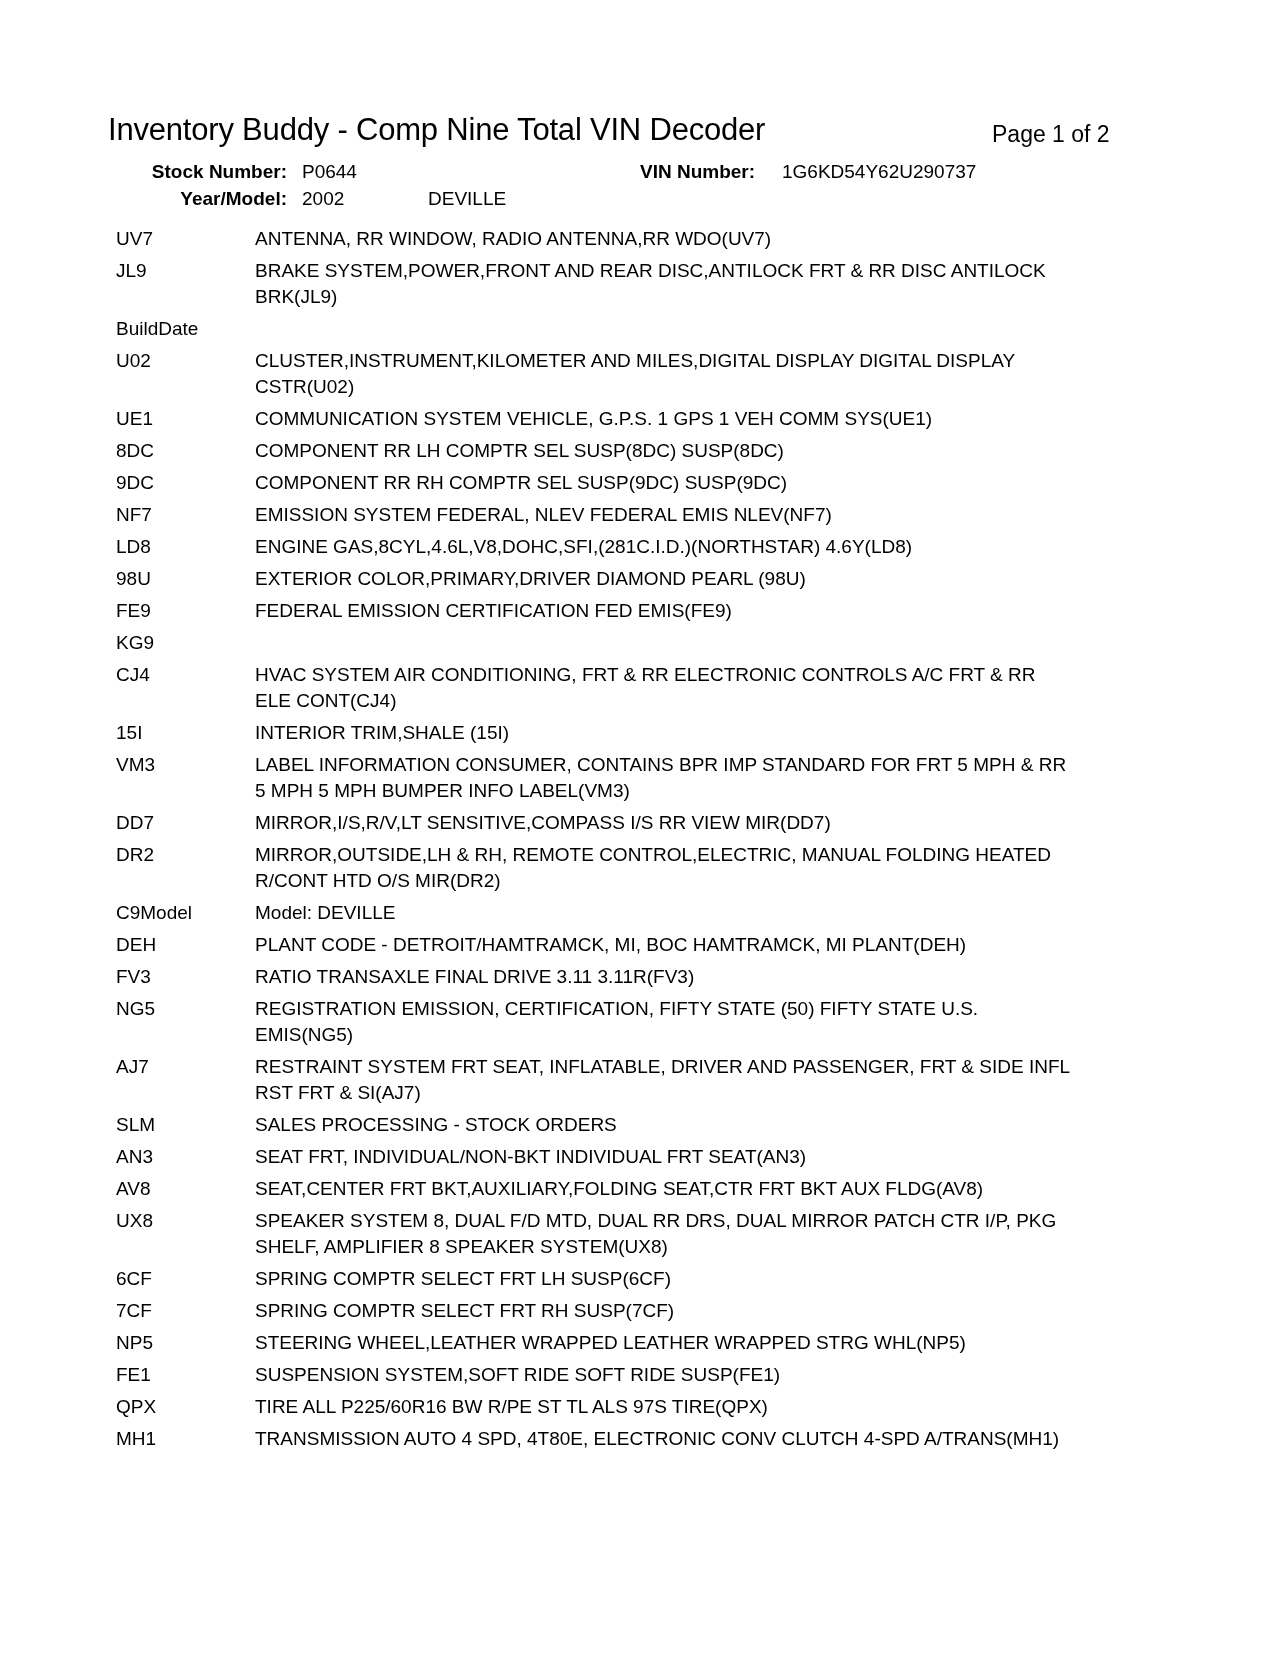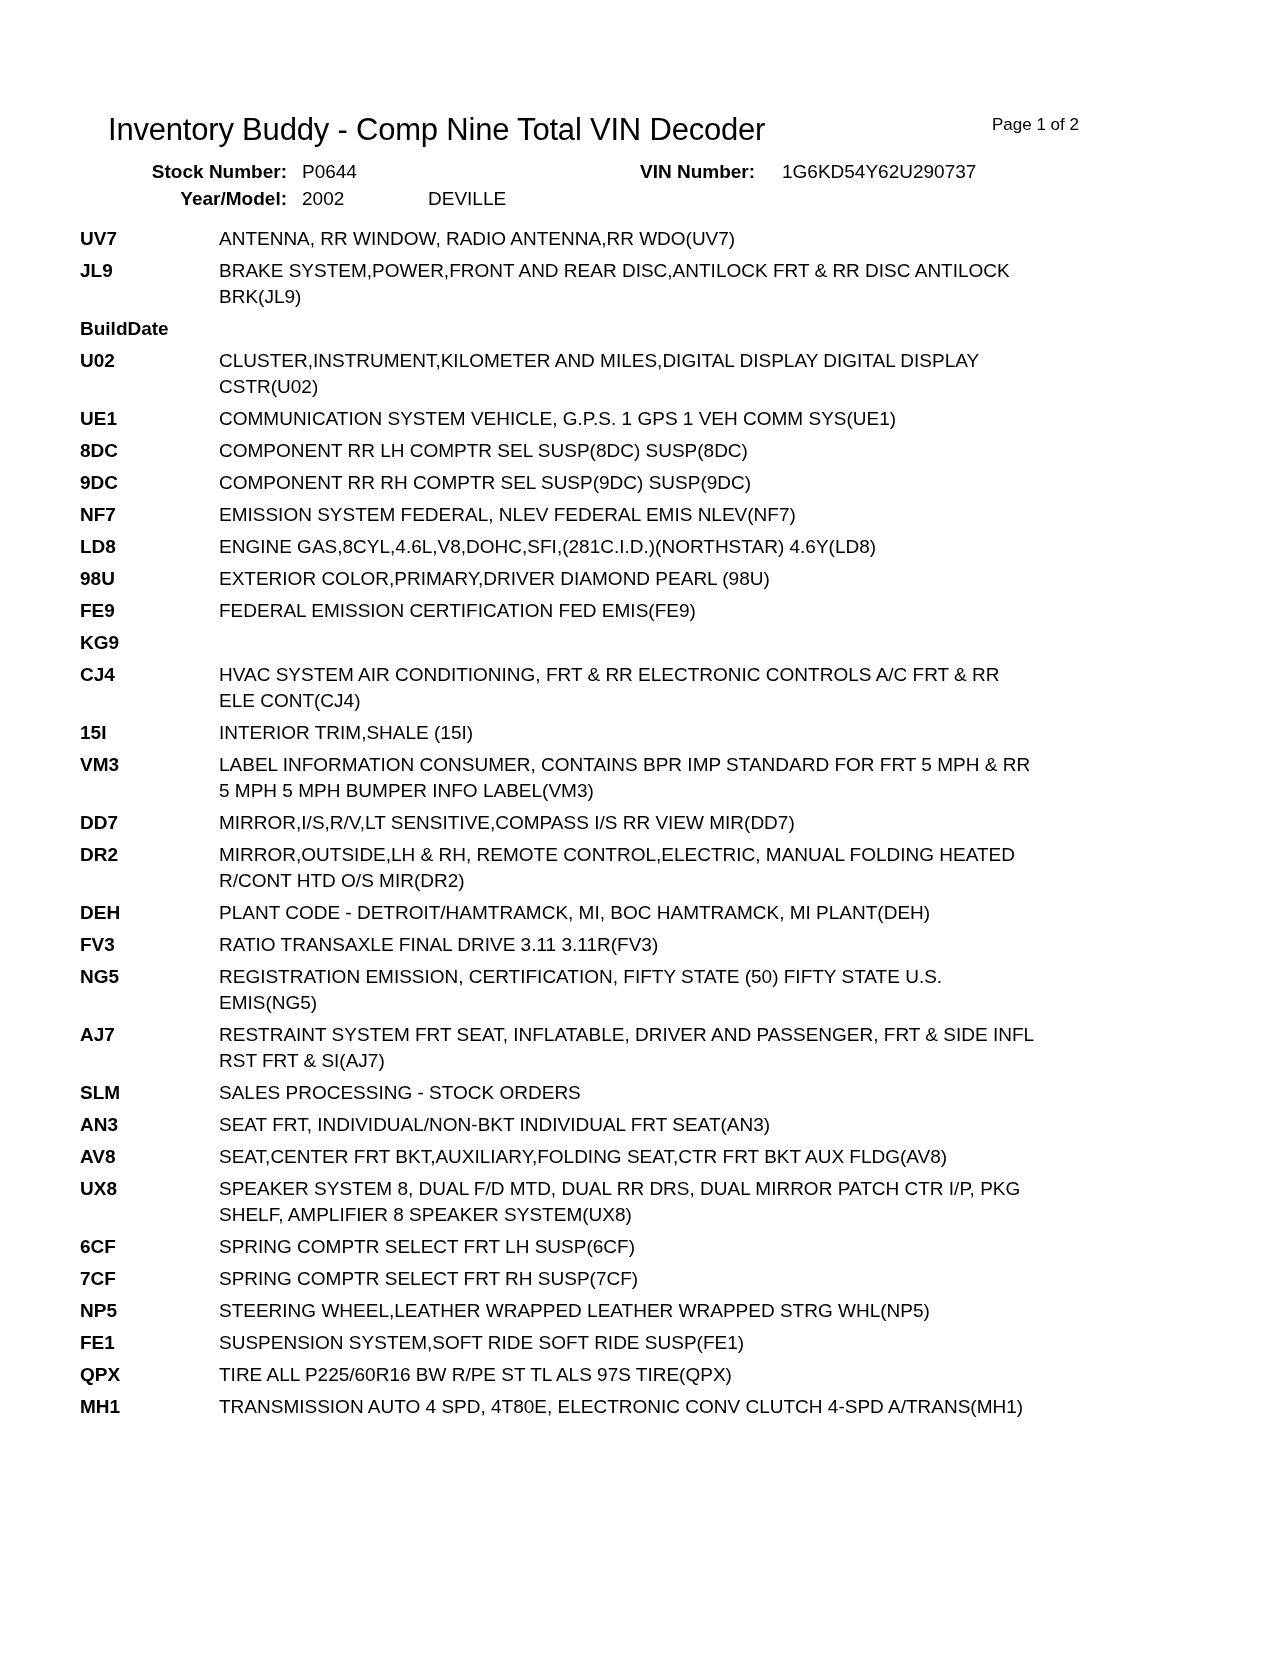--- a/index.html
+++ b/index.html
@@ -11,22 +11,22 @@
     position: relative;
     overflow: hidden;
   }
   .title {
     position: absolute; left: 108px; top: 112px;
     font-size: 31px; font-weight: normal; line-height: 36px;
     letter-spacing: -0.2px;
     white-space: nowrap;
   }
   .page-indicator {
-    position: absolute; left: 992px; top: 113px;
-    font-size: 17px; line-height: 24px;
+    position: absolute; left: 992px; top: 122px;
+    font-size: 23px; line-height: 24px;
     white-space: nowrap;
   }
   .hdr-row {
     position: absolute; left: 0; width: 1280px; height: 26px;
     font-size: 19px; line-height: 26px;
   }
   .hdr-row1 { top: 159px; }
   .hdr-row2 { top: 186px; }
   .hdr-label {
     position: absolute; font-weight: bold; white-space: nowrap;
@@ -41,24 +41,23 @@
   .options {
     position: absolute; top: 226px; left: 0; width: 1280px;
   }
   .opt-row {
     display: flex;
     margin-bottom: 6px;
     font-size: 19px; line-height: 26px;
   }
   .opt-code {
     flex: none;
-    margin-left: 80px;
+    margin-left: 116px;
     width: 139px;
     white-space: nowrap;
-    font-weight: bold;
   }
   .opt-desc {
     width: 980px;
     white-space: pre-line;
   }
 </style>
 </head>
 <body>
 
 <div class="title">Inventory Buddy - Comp Nine Total VIN Decoder</div>
@@ -143,20 +142,24 @@
     <div class="opt-row">
       <div class="opt-code">DD7</div>
       <div class="opt-desc">MIRROR,I/S,R/V,LT SENSITIVE,COMPASS I/S RR VIEW MIR(DD7)</div>
     </div>
     <div class="opt-row">
       <div class="opt-code">DR2</div>
       <div class="opt-desc">MIRROR,OUTSIDE,LH &amp; RH, REMOTE CONTROL,ELECTRIC, MANUAL FOLDING HEATED
 R/CONT HTD O/S MIR(DR2)</div>
     </div>
     <div class="opt-row">
+      <div class="opt-code">C9Model</div>
+      <div class="opt-desc">Model: DEVILLE</div>
+    </div>
+    <div class="opt-row">
       <div class="opt-code">DEH</div>
       <div class="opt-desc">PLANT CODE - DETROIT/HAMTRAMCK, MI, BOC HAMTRAMCK, MI PLANT(DEH)</div>
     </div>
     <div class="opt-row">
       <div class="opt-code">FV3</div>
       <div class="opt-desc">RATIO TRANSAXLE FINAL DRIVE 3.11 3.11R(FV3)</div>
     </div>
     <div class="opt-row">
       <div class="opt-code">NG5</div>
       <div class="opt-desc">REGISTRATION EMISSION, CERTIFICATION, FIFTY STATE (50) FIFTY STATE U.S.

